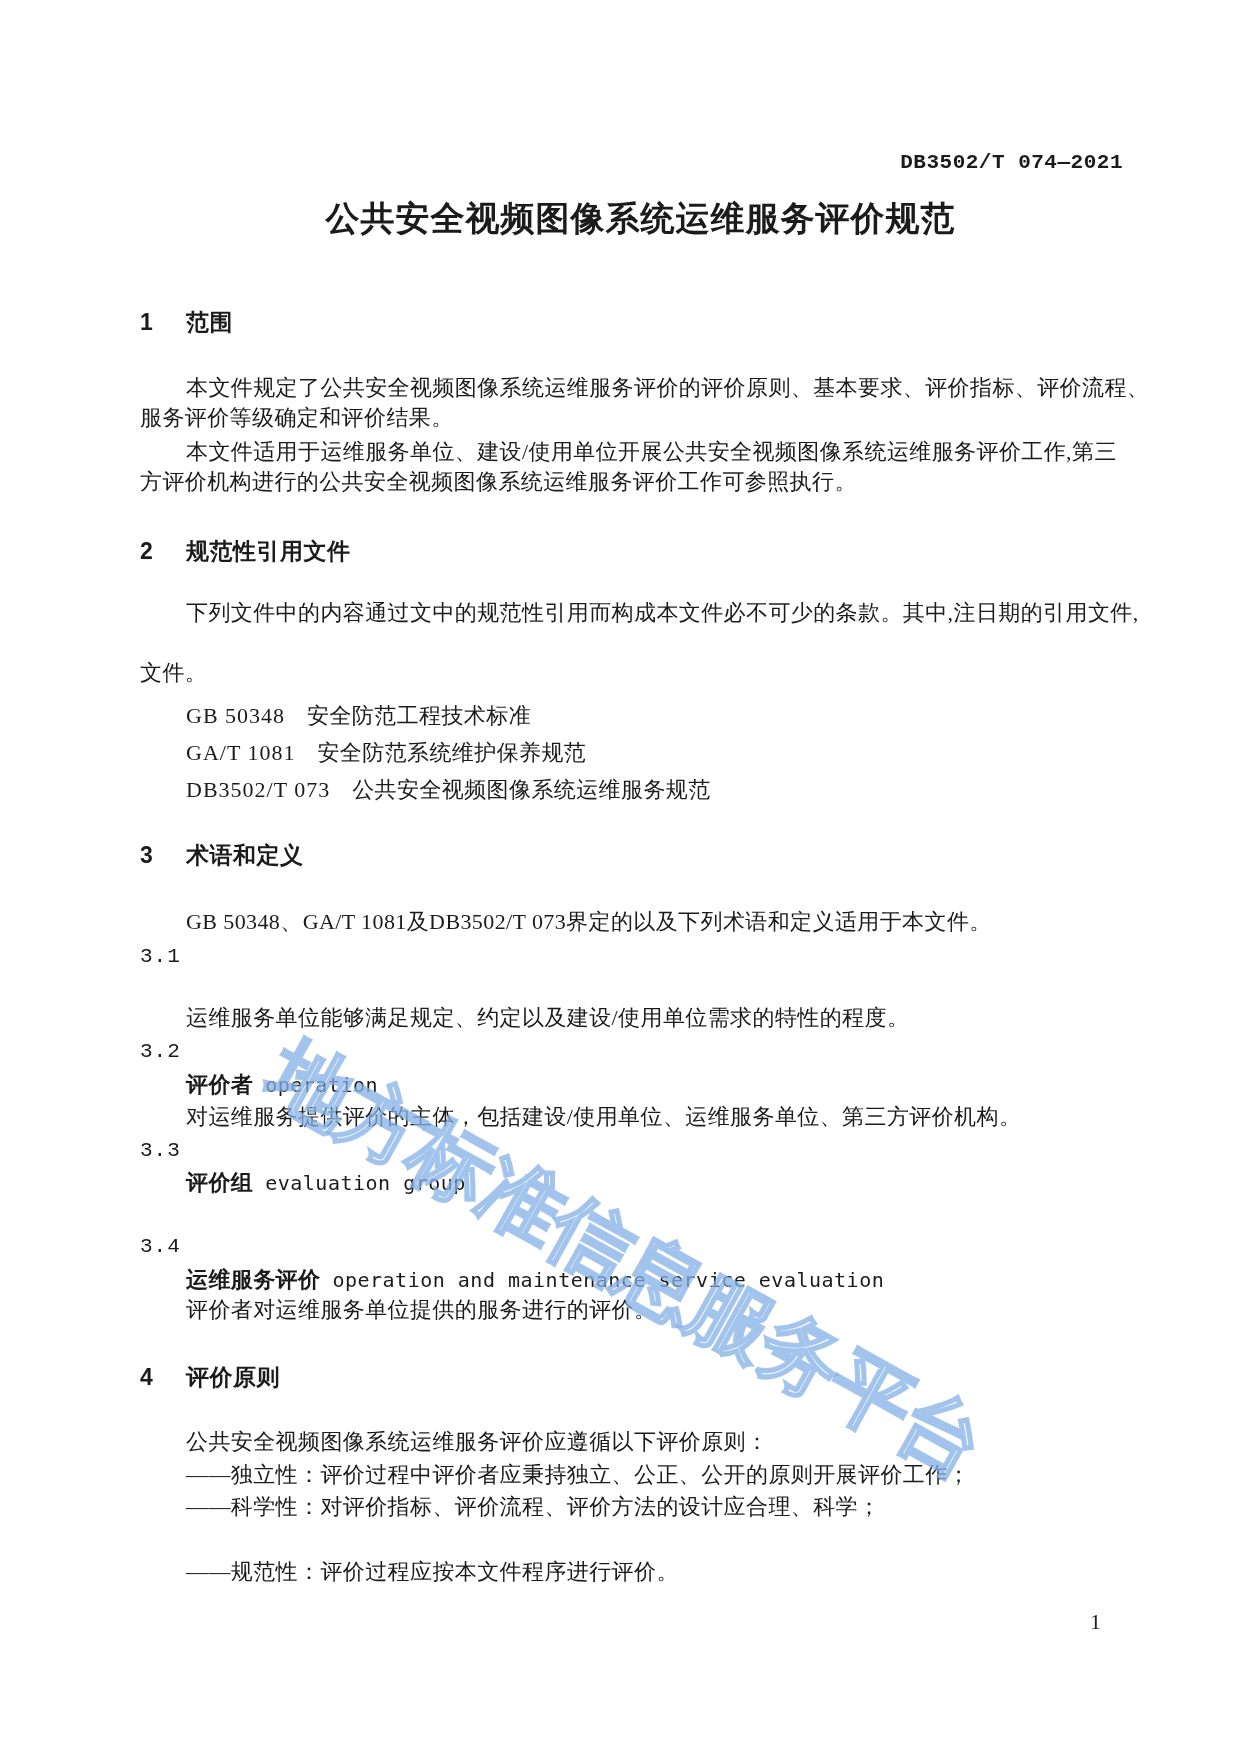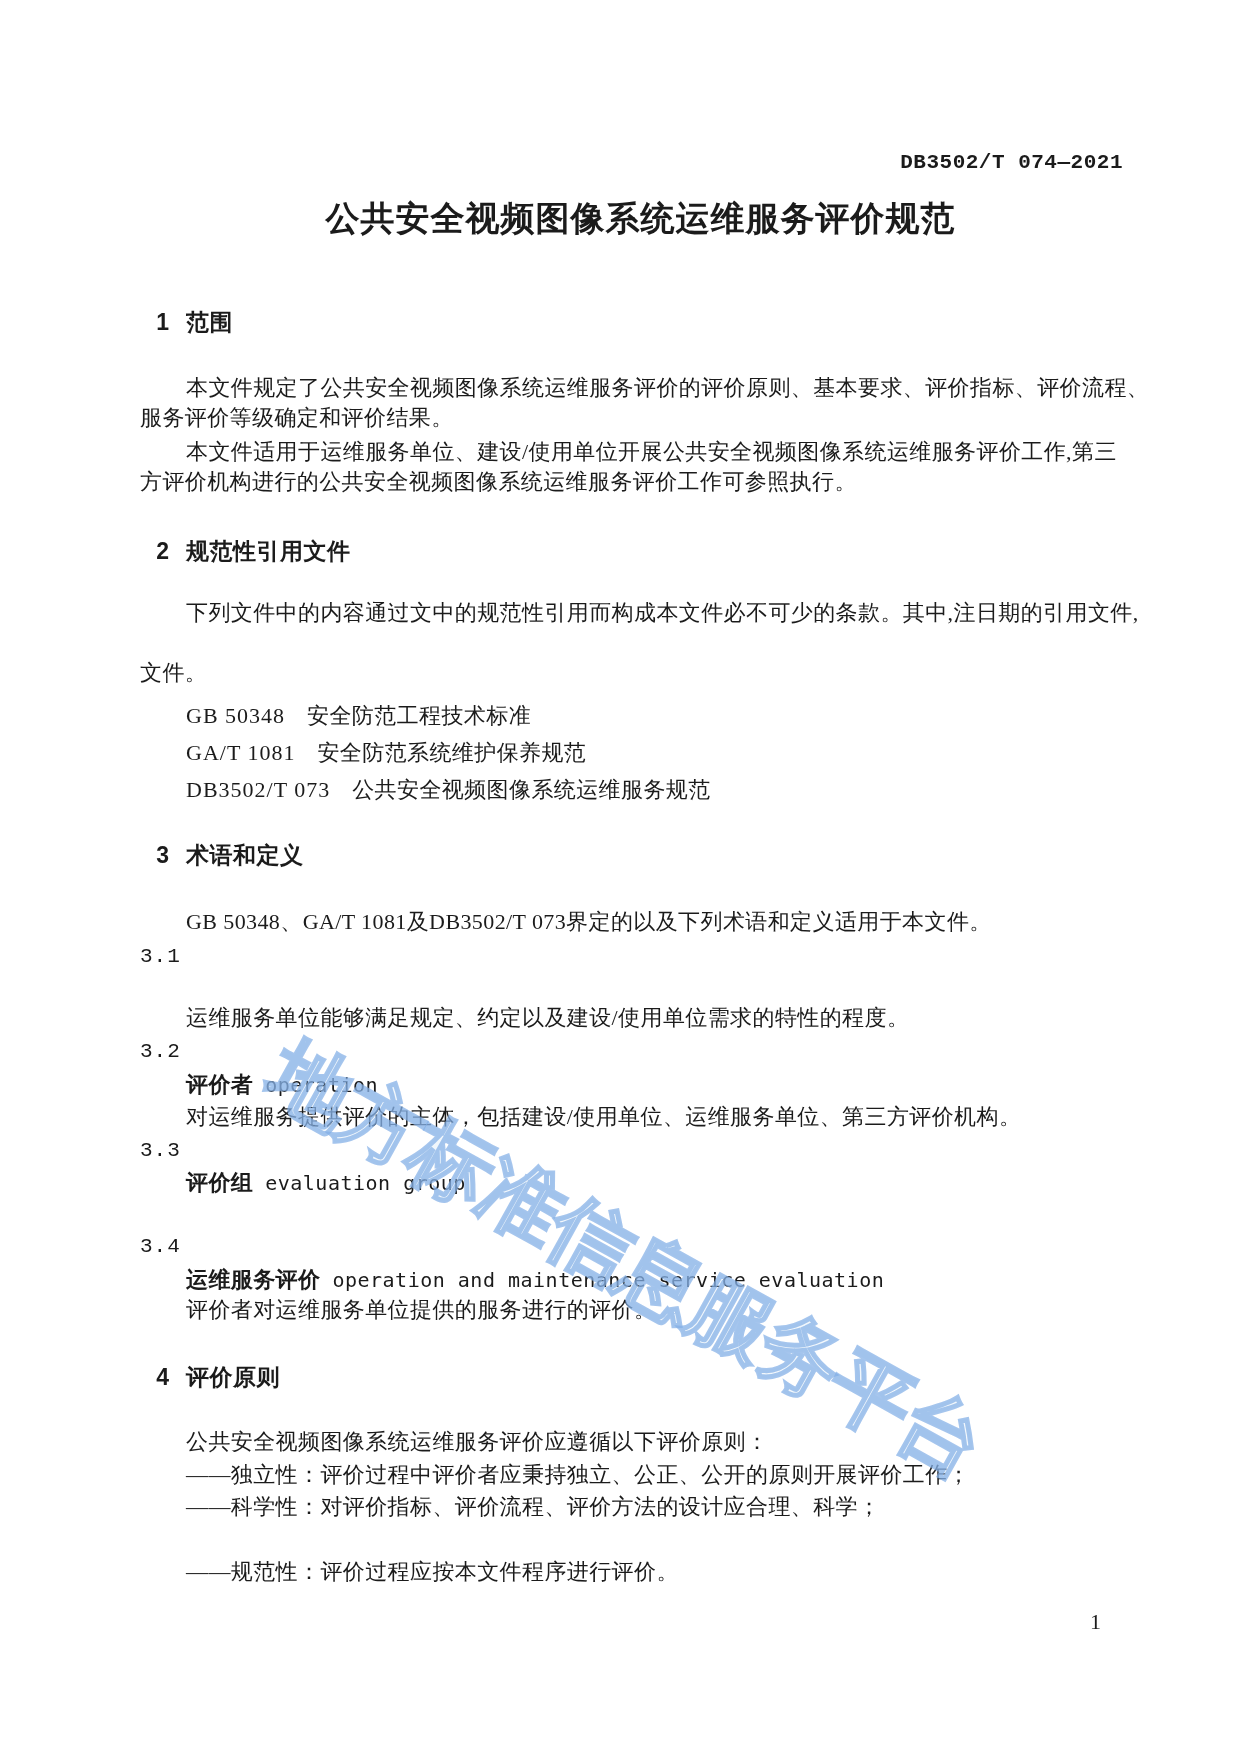--- a/index.html
+++ b/index.html
@@ -11,21 +11,20 @@
     font-family:"Liberation Serif","DejaVu Serif",serif;
     color:#1b1b1b;
     overflow:hidden;
   }
   .ln {
     position:absolute;
     white-space:nowrap;
     font-size:22px;
     line-height:30px;
     letter-spacing:0.4px;
-    text-align:center;
   }
   .flush  { left:140px; }
   .indent { left:186px; }
   .doc-number {
     position:absolute; top:151px; right:118px;
     font-family:Liberation Mono, monospace;
     font-weight:bold; font-size:21px; letter-spacing:0.5px;
   }
   .doc-title {
     position:absolute; top:196px; left:0; width:100%;

